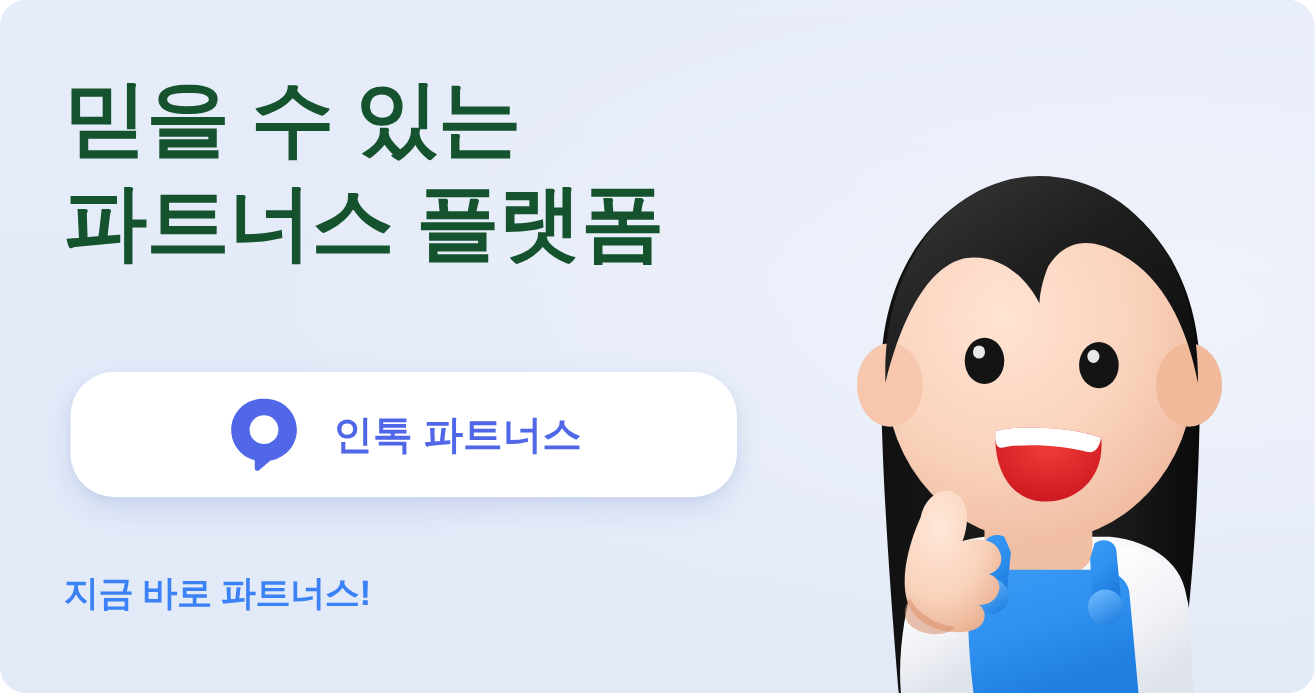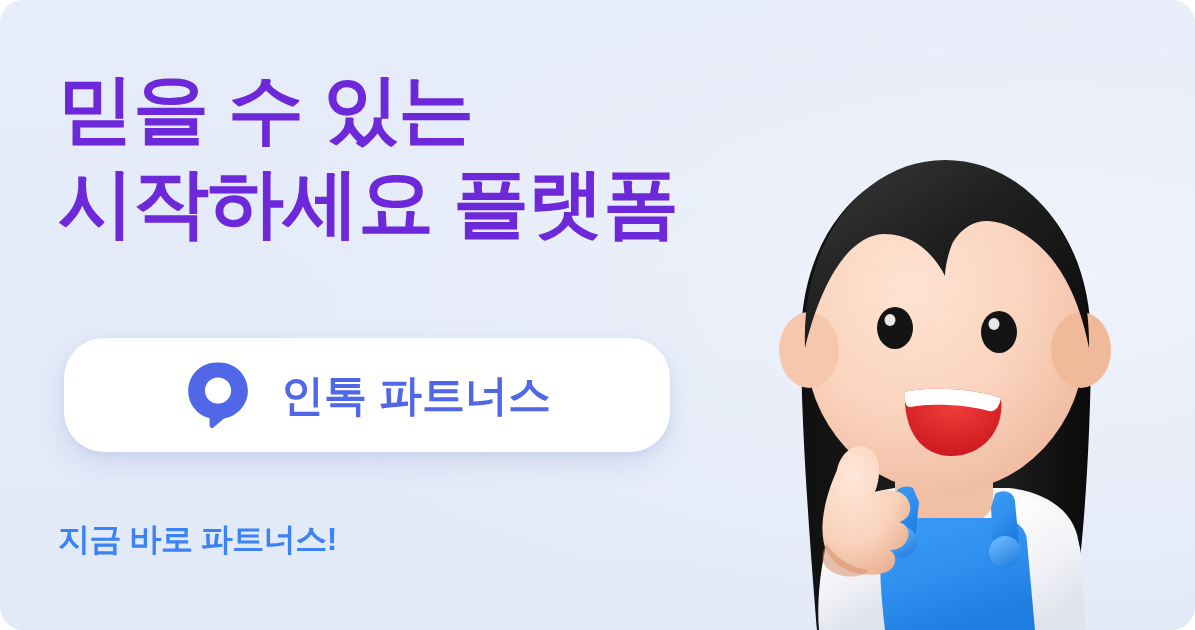--- a/index.html
+++ b/index.html
@@ -43,21 +43,21 @@
 
   .headline {
     position: absolute;
     top: 62px;
     left: 0;
     margin: 0;
     font-size: 76px;
     line-height: 94px;
     font-weight: 700;
     letter-spacing: -1px;
-    color: #6d28d9;
+    color: #14532d;
     white-space: nowrap;
   }
   .headline .hl-line { display: block; }
 
   
   .brand-pill {
     position: absolute;
     left: 64px;
     top: 338px;
     width: 606px;
@@ -72,21 +72,21 @@
     box-sizing: border-box;
     padding: 0 40px;
   }
   .brand-logo {
     width: 72px;
     height: 72px;
     flex: 0 0 auto;
     display: block;
   }
   .brand-name {
-    font-size: 43px;
+    font-size: 36px;
     font-weight: 700;
     letter-spacing: 0px;
     color: #5068e8;
     white-space: nowrap;
     line-height: 1;
   }
 
   
   .cta-caption {
     position: absolute;
@@ -115,21 +115,21 @@
 <body>
 
 <div class="banner">
 
   <div class="bg-glow"></div>
 
   <div class="content">
 
     <h1 class="headline">
       <span class="hl-line">믿을 수 있는</span>
-      <span class="hl-line">시작하세요 플랫폼</span>
+      <span class="hl-line">파트너스 플랫폼</span>
     </h1>
 
     <p class="cta-caption">지금 바로 파트너스!</p>
   </div>
 
   <div class="brand-pill">
     <svg class="brand-logo" viewBox="0 0 72 72" aria-hidden="true">
       <path d="M33.5 3.5 C17.8 3.5 5.2 16.2 5.2 31.8 C5.2 45.1 14.3 56.3 26.6 59.3 L26.6 66.6 C26.6 68.6 28.9 69.7 30.4 68.4 L41.0 59.6 C54.6 57.2 64.9 45.6 64.9 31.8 C64.9 16.2 52.2 3.5 36.5 3.5 Z" fill="#5068e8"></path>
       <circle cx="35" cy="31.6" r="13.1" fill="#ffffff"></circle>
     </svg>

